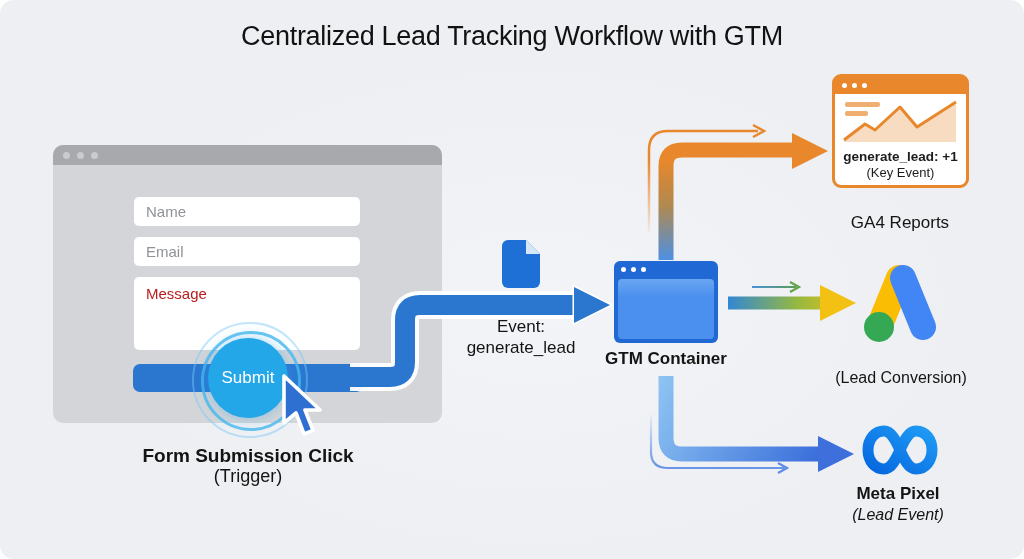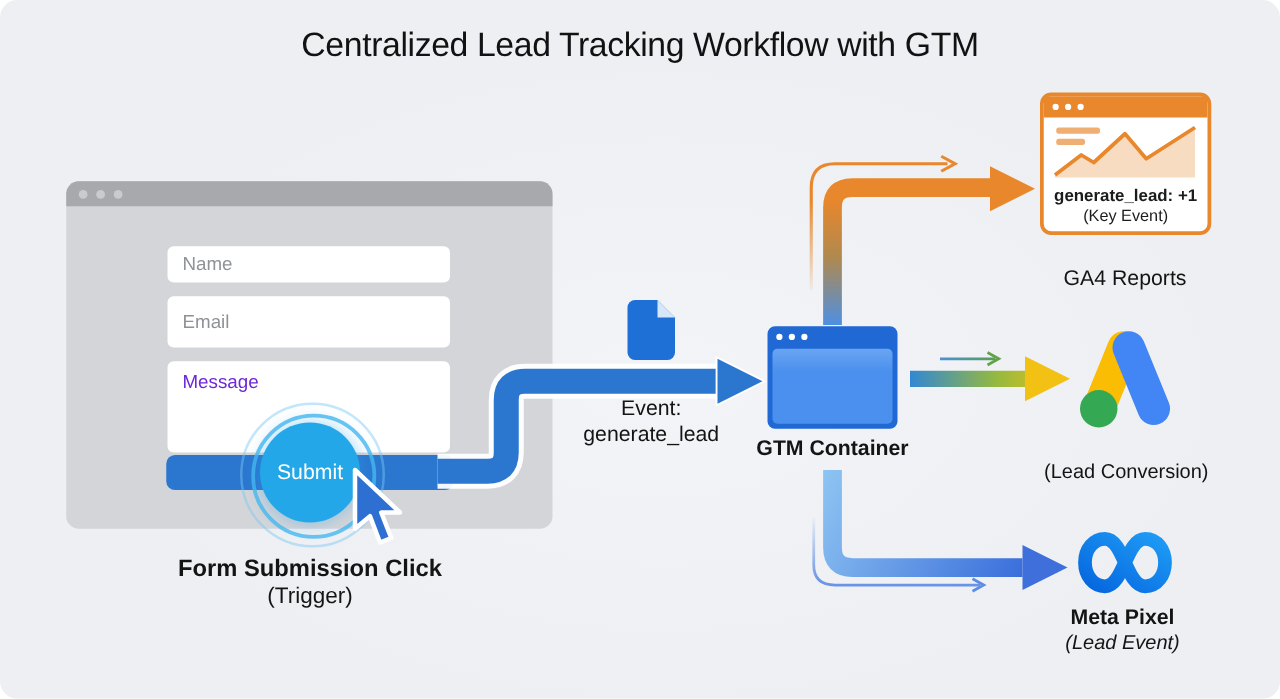--- a/index.html
+++ b/index.html
@@ -16,23 +16,23 @@
     font-size:27px;font-weight:normal;letter-spacing:-0.3px;color:#121212;
   }
   
   .bwindow{left:53px;top:145px;width:389px;height:278px;background:#d3d5d8;border-radius:10px;}
   .bwindow .titlebar{position:absolute;left:0;top:0;width:100%;height:20px;background:#a7a9ac;border-radius:10px 10px 0 0;display:flex;align-items:center;padding-left:10px;box-sizing:border-box;gap:7px;}
   .dot{width:7px;height:7px;border-radius:50%;background:#c9cbce;}
   .field{position:absolute;left:81px;width:226px;background:#ffffff;border:none;border-radius:5px;
     font-family:"Liberation Sans", sans-serif;font-size:15px;color:#8f9296;padding:0 12px;box-sizing:border-box;outline:none;}
   .field::placeholder{color:#8f9296;opacity:1;}
   .field.f-name{top:52px;height:29px;}
-  .field.f-email{top:92px;height:41px;}
+  .field.f-email{top:92px;height:29px;}
   .msgbox{position:absolute;left:81px;top:132px;width:226px;height:73px;background:#fff;border-radius:5px;
-    font-size:15px;color:#6d28d9;padding:8px 12px;box-sizing:border-box;margin-top:12px;}
+    font-size:15px;color:#b91c1c;padding:8px 12px;box-sizing:border-box;}
   .submitbar{position:absolute;left:80px;top:219px;width:230px;height:28px;background:#2b77d0;border-radius:7px;}
   
   .ripple-core{left:208px;top:338px;width:80px;height:80px;border-radius:50%;background:#23a7e9;box-shadow:0 0 14px rgba(45,160,230,.45);}
   .ripple-ring1{left:201px;top:331px;width:94px;height:94px;border-radius:50%;border:3px solid rgba(70,185,240,.8);}
   .ripple-ring2{left:192px;top:322px;width:112px;height:112px;border-radius:50%;border:2px solid rgba(120,200,245,.45);}
   .submit-label{left:158px;top:368px;width:180px;text-align:center;color:#ffffff;font-size:17px;}
   .caption{left:48px;width:400px;text-align:center;}
   .caption.l1{top:445px;font-size:19px;font-weight:bold;}
   .caption.l2{top:466px;font-size:18px;}
   

